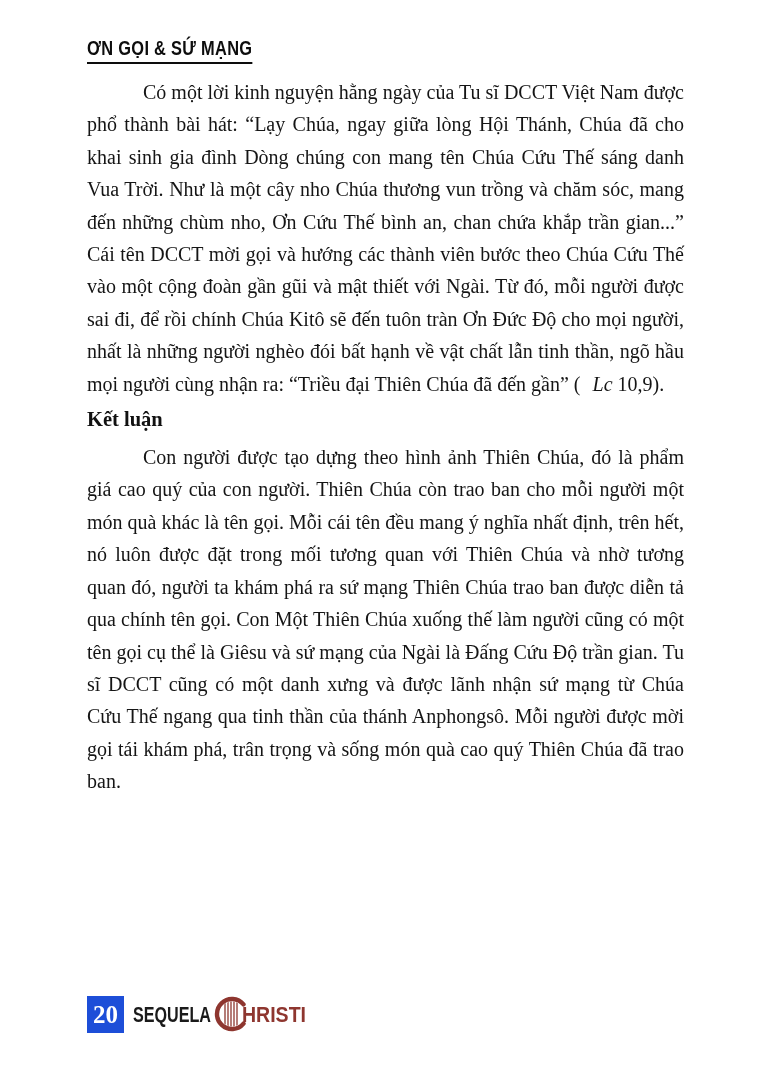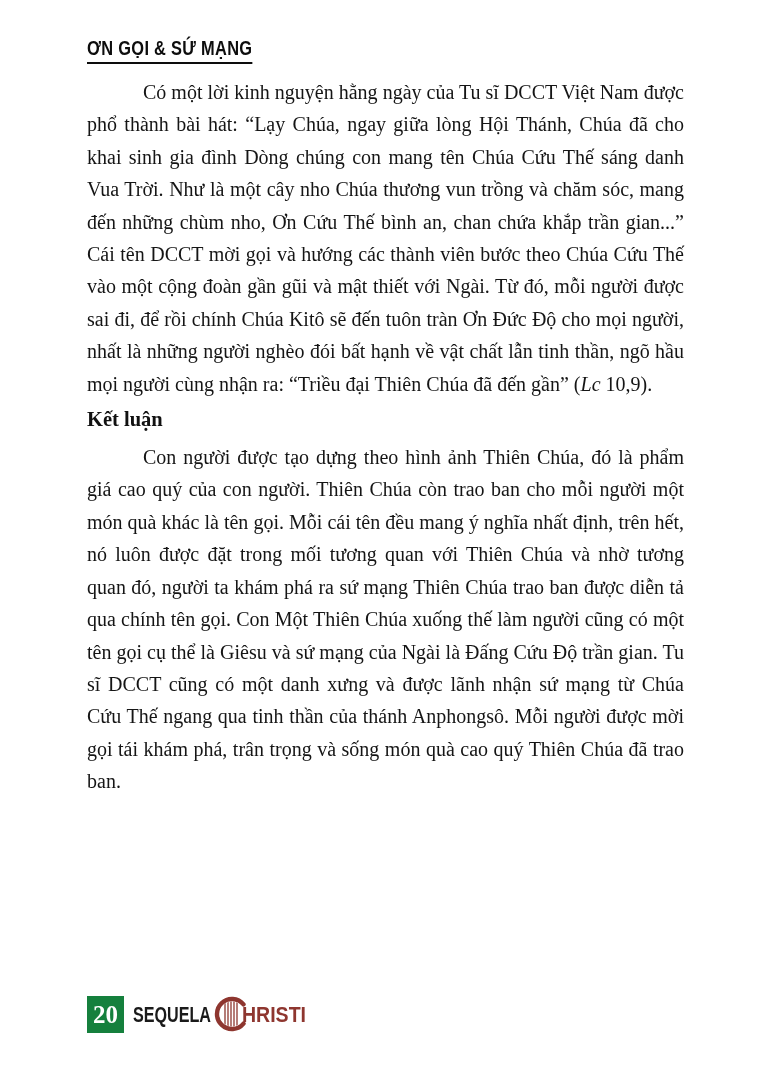--- a/index.html
+++ b/index.html
@@ -34,39 +34,39 @@
     width: 597px;
   }
   .para {
     margin: 0;
     font-size: 20px;
     line-height: 32.4px;
     text-align: justify;
     text-indent: 56px;
     color: #151515;
   }
-  .cite-italic { font-style: italic; }
+  .cite-italic { font-style: italic; margin-left: 12px; }
   .section-heading {
     margin: 3px 0 5px 0;
     font-size: 20.5px;
     font-weight: bold;
     line-height: 33px;
     color: #111111;
   }
   .footer {
     position: absolute;
     left: 87px;
     top: 996px;
     display: flex;
     align-items: center;
   }
   .page-number-box {
     width: 37px;
     height: 37px;
-    background: #15803d;
+    background: #1d4ed8;
     color: #ffffff;
     font-family: "Liberation Serif", serif;
     font-weight: bold;
     font-size: 25px;
     display: flex;
     align-items: center;
     justify-content: center;
   }
   .logo-svg { margin-left: 9px; display: block; }
 </style>

